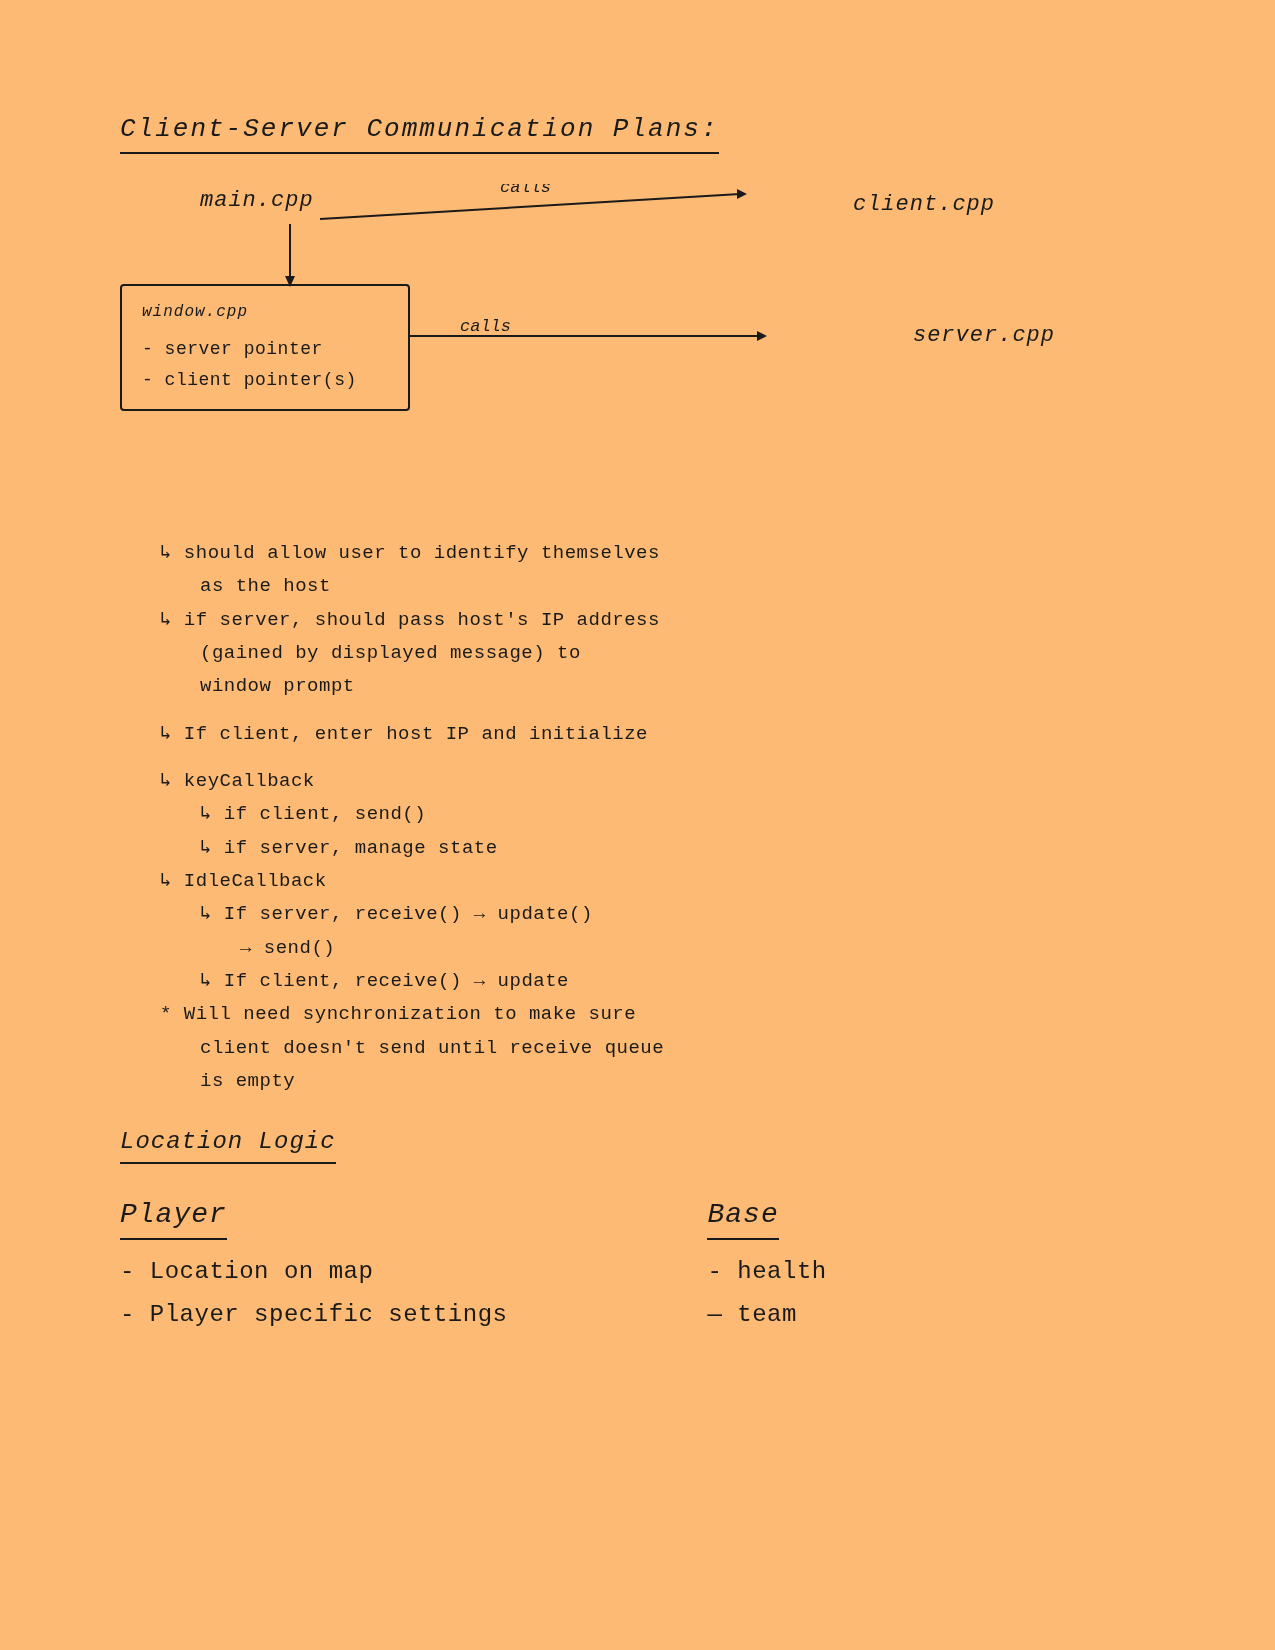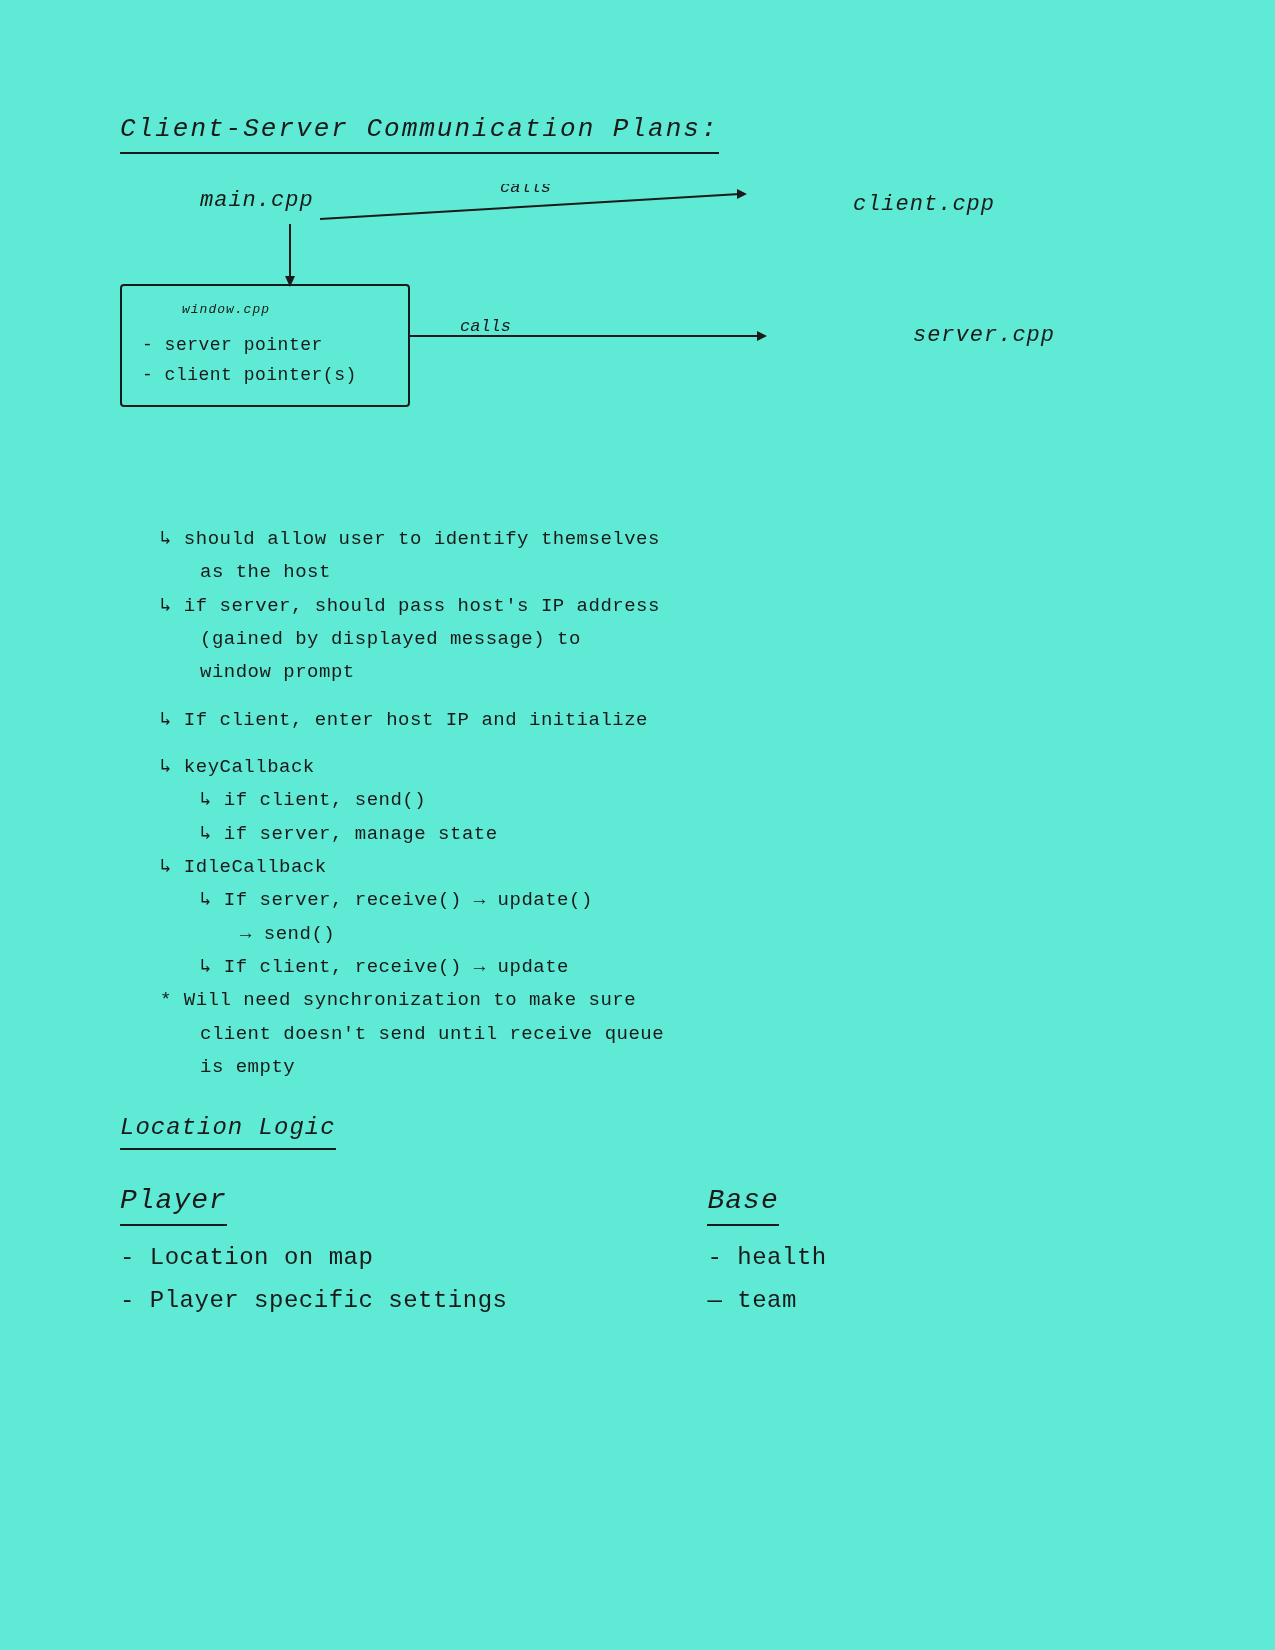--- a/index.html
+++ b/index.html
@@ -13,21 +13,21 @@
       height: 1650px;
       background-color: #f8f8f5;
       font-family: 'Courier New', Courier, monospace;
       overflow: hidden;
       position: relative;
     }
 
     .page {
       width: 1275px;
       height: 1650px;
-      background-color: #5eead4;
+      background-color: #fdba74;
       position: relative;
       padding: 80px 120px;
     }
 
     .handwritten {
       font-family: 'Courier New', Courier, monospace;
       color: #1a1a1a;
       line-height: 1.5;
     }
 
@@ -77,25 +77,24 @@
       top: 100px;
       left: 0;
       border: 2px solid #1a1a1a;
       padding: 14px 20px;
       width: 290px;
       background: transparent;
       border-radius: 4px;
     }
 
     .window-box-title {
-      font-size: 13px;
+      font-size: 16px;
       font-style: italic;
       margin-bottom: 10px;
       letter-spacing: 1px;
-      margin-left: 40px;
     }
 
     .window-box-item {
       font-size: 18px;
       letter-spacing: 0.5px;
       line-height: 1.7;
     }
 
     
     .node-server-cpp {
@@ -112,21 +111,21 @@
       position: absolute;
       top: 0;
       left: 0;
       width: 100%;
       height: 100%;
       pointer-events: none;
     }
 
     
     .notes-section {
-      margin-top: 20px;
+      margin-top: 34px;
     }
 
     .note-line {
       font-size: 19px;
       line-height: 1.65;
       letter-spacing: 0.5px;
       margin-bottom: 2px;
     }
 
     .note-indent1 {

